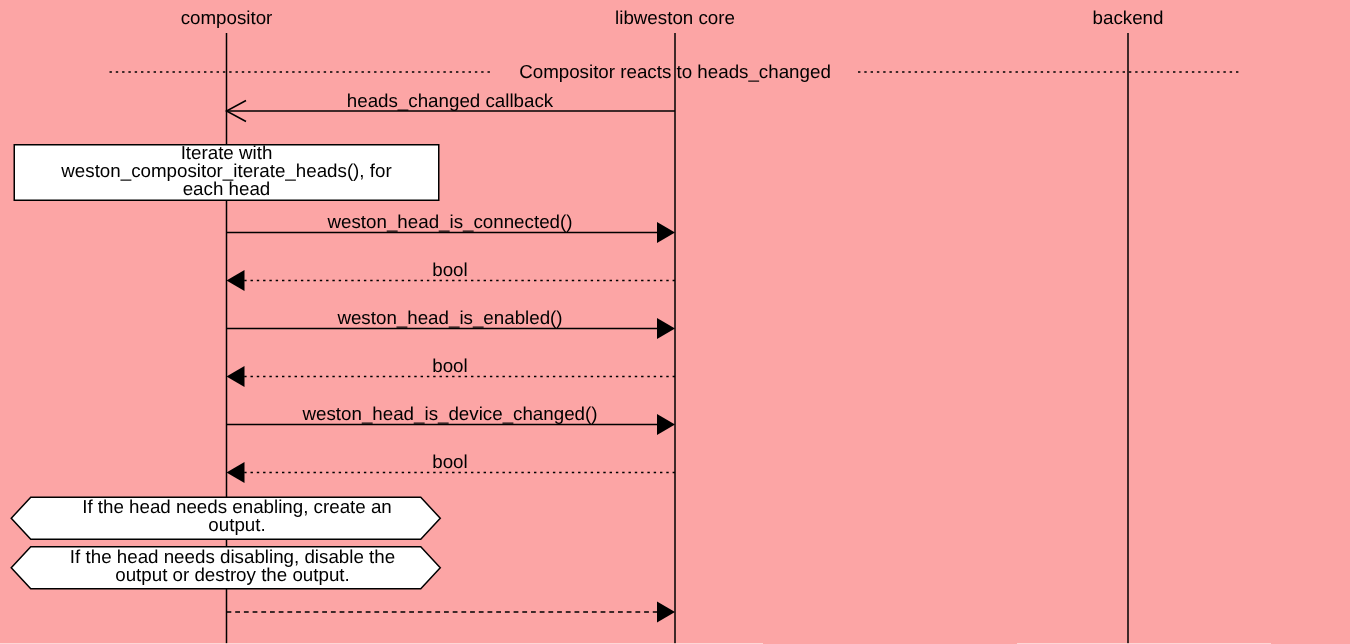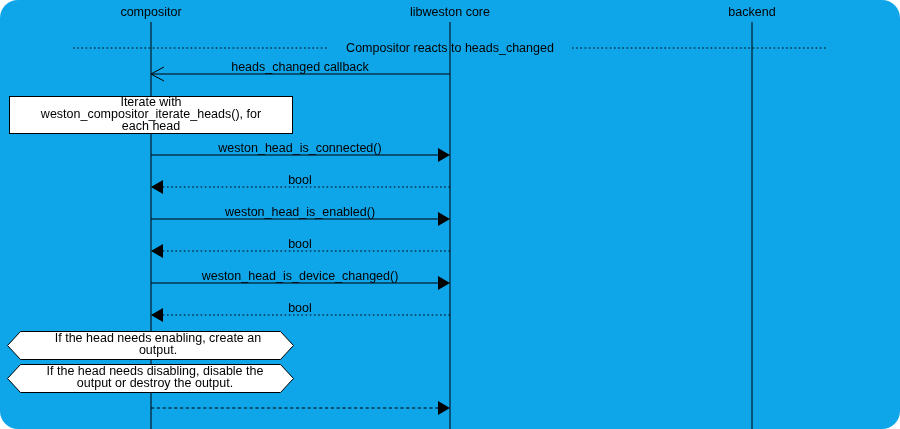--- a/index.html
+++ b/index.html
@@ -9,22 +9,21 @@
   }
   body {
     font-family: "Liberation Sans", sans-serif;
     color: #000000;
   }
   #diagram-root {
     position: relative;
     width: 900px;
     height: 429px;
     overflow: hidden;
-    background: #0ea5e9;
-    border-radius: 18px;
+    background: #fca5a5;
   }
   #diagram-svg {
     position: absolute;
     left: 0;
     top: 0;
     width: 900px;
     height: 429px;
   }
   .lifeline-label {
     font-size: 12.5px;

